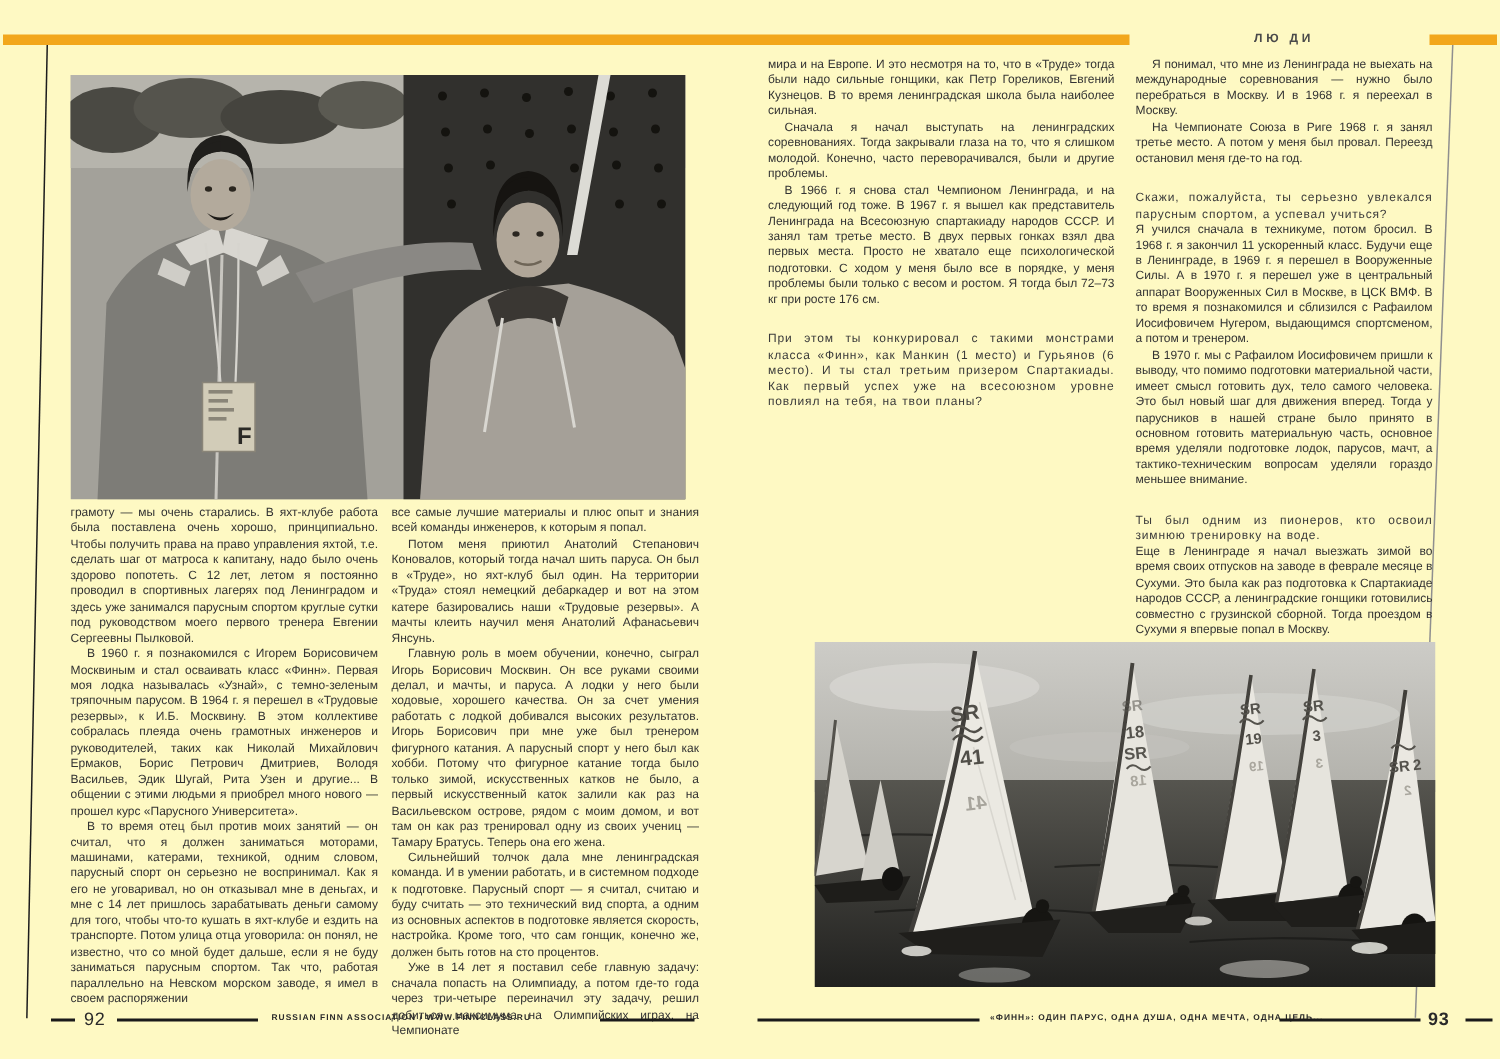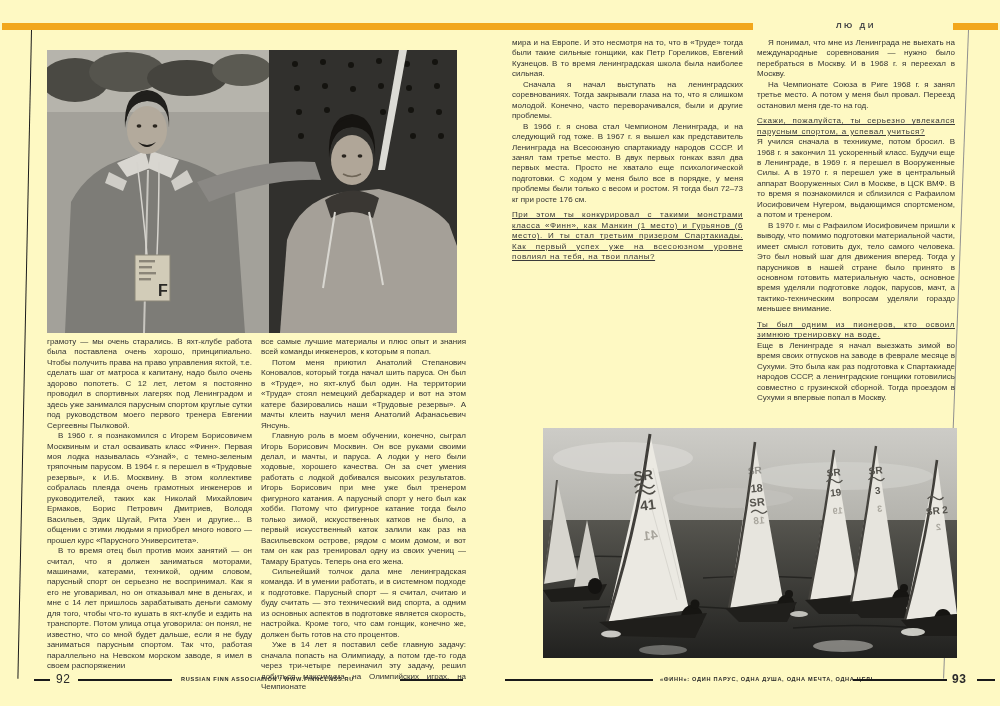--- a/index.html
+++ b/index.html
@@ -20,21 +20,21 @@
   #photo-race{left:543px;top:428px;width:414px;height:230px;}
   
   .col{position:absolute;text-align:justify;}
   #col-la{left:47px;top:337px;width:205px;}
   #col-lb{left:261px;top:337px;width:205px;}
   #col-ra{left:512px;top:38px;width:231px;}
   #col-rb{left:757px;top:38px;width:198px;}
   .par{margin:0;font-size:8px;line-height:10.45px;text-indent:11px;color:#333;
        text-align:justify;}
   .cont{text-indent:0;}
-  .q{margin-top:5px;text-indent:0;letter-spacing:.55px;word-spacing:.5px;color:#3b3b3b;text-decoration:underline;}
+  .q{margin-top:16px;text-indent:0;letter-spacing:.55px;word-spacing:.5px;color:#3b3b3b;}
   
   .f-rule{position:absolute;height:2px;background:#1a1a1a;}
   .f-num{position:absolute;top:672px;font-size:12px;color:#2a2a2a;letter-spacing:.5px;}
   .f-label{position:absolute;top:676px;font-size:5.6px;font-weight:bold;letter-spacing:.7px;
            color:#2a2a2a;white-space:nowrap;}
 </style>
 </head>
 <body>
 
 <div class="spread">
@@ -129,21 +129,21 @@
   </div>
   <div class="col" id="col-lb">
     <p class="par cont">все самые лучшие материалы и плюс опыт и знания всей команды инженеров, к которым я попал.</p>
     <p class="par">Потом меня приютил Анатолий Степанович Коновалов, который тогда начал шить паруса. Он был в «Труде», но яхт-клуб был один. На территории «Труда» стоял немецкий дебаркадер и вот на этом катере базировались наши «Трудовые резервы». А мачты клеить научил меня Анатолий Афанасьевич Янсунь.</p>
     <p class="par">Главную роль в моем обучении, конечно, сыграл Игорь Борисович Москвин. Он все руками своими делал, и мачты, и паруса. А лодки у него были ходовые, хорошего качества. Он за счет умения работать с лодкой добивался высоких результатов. Игорь Борисович при мне уже был тренером фигурного катания. А парусный спорт у него был как хобби. Потому что фигурное катание тогда было только зимой, искусственных катков не было, а первый искусственный каток залили как раз на Васильевском острове, рядом с моим домом, и вот там он как раз тренировал одну из своих учениц — Тамару Братусь. Теперь она его жена.</p>
     <p class="par">Сильнейший толчок дала мне ленинградская команда. И в умении работать, и в системном подходе к подготовке. Парусный спорт — я считал, считаю и буду считать — это технический вид спорта, а одним из основных аспектов в подготовке является скорость, настройка. Кроме того, что сам гонщик, конечно же, должен быть готов на сто процентов.</p>
     <p class="par">Уже в 14 лет я поставил себе главную задачу: сначала попасть на Олимпиаду, а потом где-то года через три-четыре переиначил эту задачу, решил добиться максимума на Олимпийских играх, на Чемпионате</p>
   </div>
 
   <div class="col" id="col-ra">
-    <p class="par cont">мира и на Европе. И это несмотря на то, что в «Труде» тогда были такие сильные гонщики, как Петр Гореликов, Евгений Кузнецов. В то время ленинградская школа была наиболее сильная.</p>
+    <p class="par cont">мира и на Европе. И это несмотря на то, что в «Труде» тогда были надо сильные гонщики, как Петр Гореликов, Евгений Кузнецов. В то время ленинградская школа была наиболее сильная.</p>
     <p class="par">Сначала я начал выступать на ленинградских соревнованиях. Тогда закрывали глаза на то, что я слишком молодой. Конечно, часто переворачивался, были и другие проблемы.</p>
     <p class="par">В 1966 г. я снова стал Чемпионом Ленинграда, и на следующий год тоже. В 1967 г. я вышел как представитель Ленинграда на Всесоюзную спартакиаду народов СССР. И занял там третье место. В двух первых гонках взял два первых места. Просто не хватало еще психологической подготовки. С ходом у меня было все в порядке, у меня проблемы были только с весом и ростом. Я тогда был 72–73 кг при росте 176 см.</p>
     <p class="par q">При этом ты конкурировал с такими монстрами класса «Финн», как Манкин (1 место) и Гурьянов (6 место). И ты стал третьим призером Спартакиады. Как первый успех уже на всесоюзном уровне повлиял на тебя, на твои планы?</p>
   </div>
   <div class="col" id="col-rb">
     <p class="par">Я понимал, что мне из Ленинграда не выехать на международные соревнования — нужно было перебраться в Москву. И в 1968 г. я переехал в Москву.</p>
     <p class="par">На Чемпионате Союза в Риге 1968 г. я занял третье место. А потом у меня был провал. Переезд остановил меня где-то на год.</p>
     <p class="par q">Скажи, пожалуйста, ты серьезно увлекался парусным спортом, а успевал учиться?</p>
     <p class="par cont">Я учился сначала в техникуме, потом бросил. В 1968 г. я закончил 11 ускоренный класс. Будучи еще в Ленинграде, в 1969 г. я перешел в Вооруженные Силы. А в 1970 г. я перешел уже в центральный аппарат Вооруженных Сил в Москве, в ЦСК ВМФ. В то время я познакомился и сблизился с Рафаилом Иосифовичем Нугером, выдающимся спортсменом, а потом и тренером.</p>
     <p class="par">В 1970 г. мы с Рафаилом Иосифовичем пришли к выводу, что помимо подготовки материальной части, имеет смысл готовить дух, тело самого человека. Это был новый шаг для движения вперед. Тогда у парусников в нашей стране было принято в основном готовить материальную часть, основное время уделяли подготовке лодок, парусов, мачт, а тактико-техническим вопросам уделяли гораздо меньшее внимание.</p>

